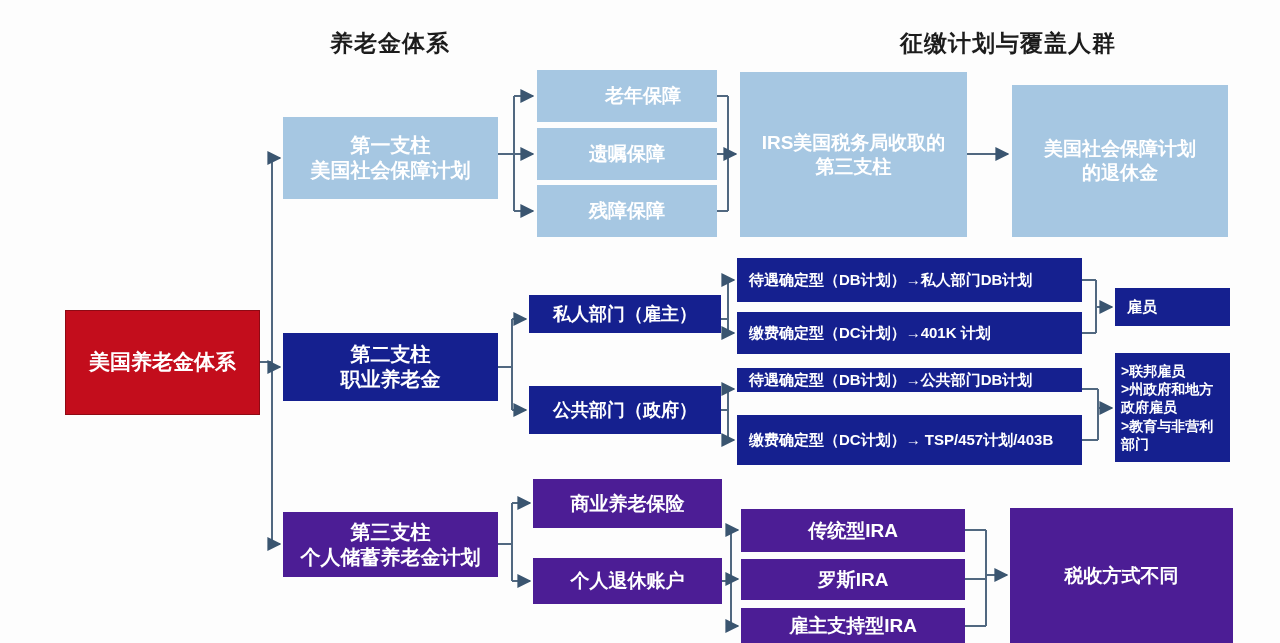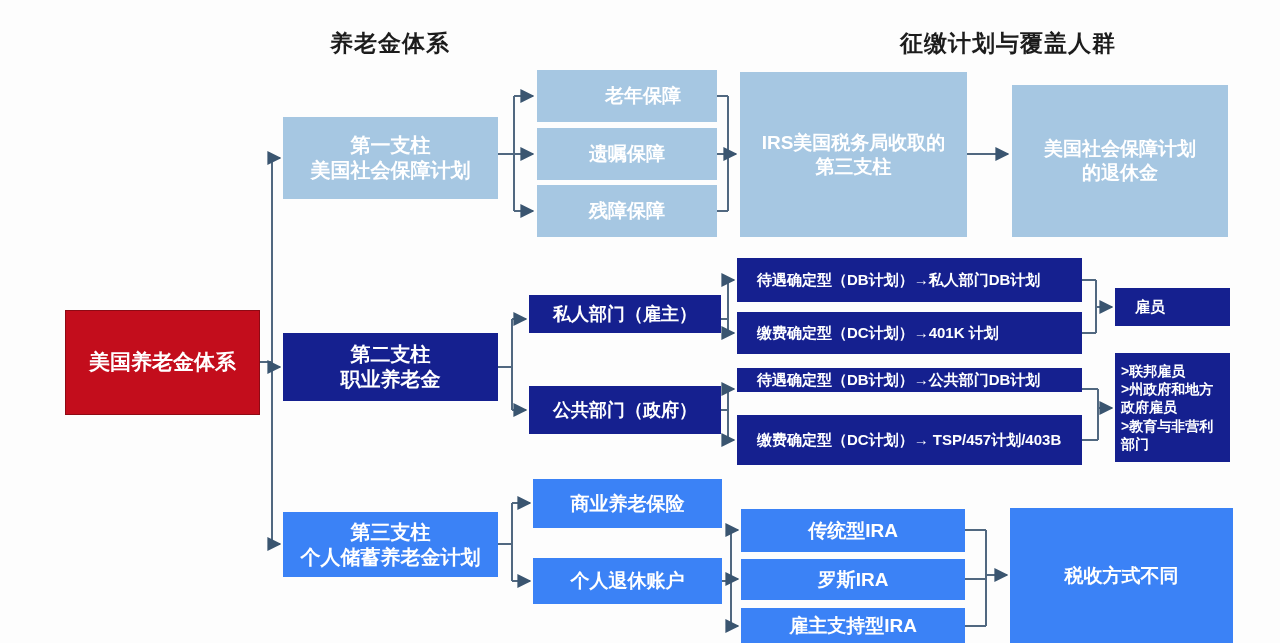--- a/index.html
+++ b/index.html
@@ -15,44 +15,44 @@
   }
   #h-left  { left:285px; top:28px; width:210px; }
   #h-right { left:878px; top:28px; width:260px; }
   .box {
     position:absolute; box-sizing:border-box;
     display:flex; align-items:center; justify-content:center;
     text-align:center; font-weight:bold; color:#ffffff; line-height:1.25;
   }
   .lightblue { background:#a6c7e2; }
   .navy      { background:#15208f; }
-  .gray      { background:#3b82f6; }
+  .gray      { background:#4c1d95; }
   .red       { background:#c30d1c; box-shadow:0 0 0 1px #8e0a14 inset; }
   .stack { display:flex; flex-direction:column; }
   .stack span { display:block; }
 
   #root    { left:65px;  top:310px; width:195px; height:105px; font-size:21px; }
   #p1      { left:283px; top:117px; width:215px; height:82px;  font-size:20px; }
   #p1i0    { left:537px; top:70px;  width:180px; height:52px;  font-size:19px;padding-left:32px; }
   #p1i1    { left:537px; top:128px; width:180px; height:52px;  font-size:19px; }
   #p1i2    { left:537px; top:185px; width:180px; height:52px;  font-size:19px; }
   #irs     { left:740px; top:72px;  width:227px; height:165px; font-size:19px; }
   #cov1    { left:1012px;top:85px;  width:216px; height:152px; font-size:19px; }
 
   #p2      { left:283px; top:333px; width:215px; height:68px;  font-size:20px; }
   #priv    { left:529px; top:295px; width:192px; height:38px;  font-size:18px; }
   #pub     { left:529px; top:386px; width:192px; height:48px;  font-size:18px; }
   .plan    { left:737px; width:345px; font-size:15px; justify-content:flex-start;
-             text-align:left; padding:2px 20px; }
+             text-align:left; padding:2px 12px; }
   #plan0   { top:258px; height:44px; }
   #plan1   { top:312px; height:42px; }
   #plan2   { top:368px; height:24px; }
   #plan3   { top:415px; height:50px; }
   #emp     { left:1115px; top:288px; width:115px; height:38px; font-size:15px;
-             justify-content:flex-start; text-align:left; padding:0 20px; }
+             justify-content:flex-start; text-align:left; padding:0 12px; }
   #covpub  { left:1115px; top:353px; width:115px; height:109px; font-size:14px;
              text-align:left; padding:4px 6px; line-height:1.3;
              justify-content:center; align-items:flex-start; }
 
   #p3      { left:283px; top:512px; width:215px; height:65px;  font-size:20px; }
   #comm    { left:533px; top:479px; width:189px; height:49px;  font-size:19px; }
   #iraacct { left:533px; top:558px; width:189px; height:46px;  font-size:19px; }
   .ira     { left:741px; width:224px; font-size:19px; }
   #ira0    { top:509px; height:43px; }
   #ira1    { top:559px; height:41px; }

